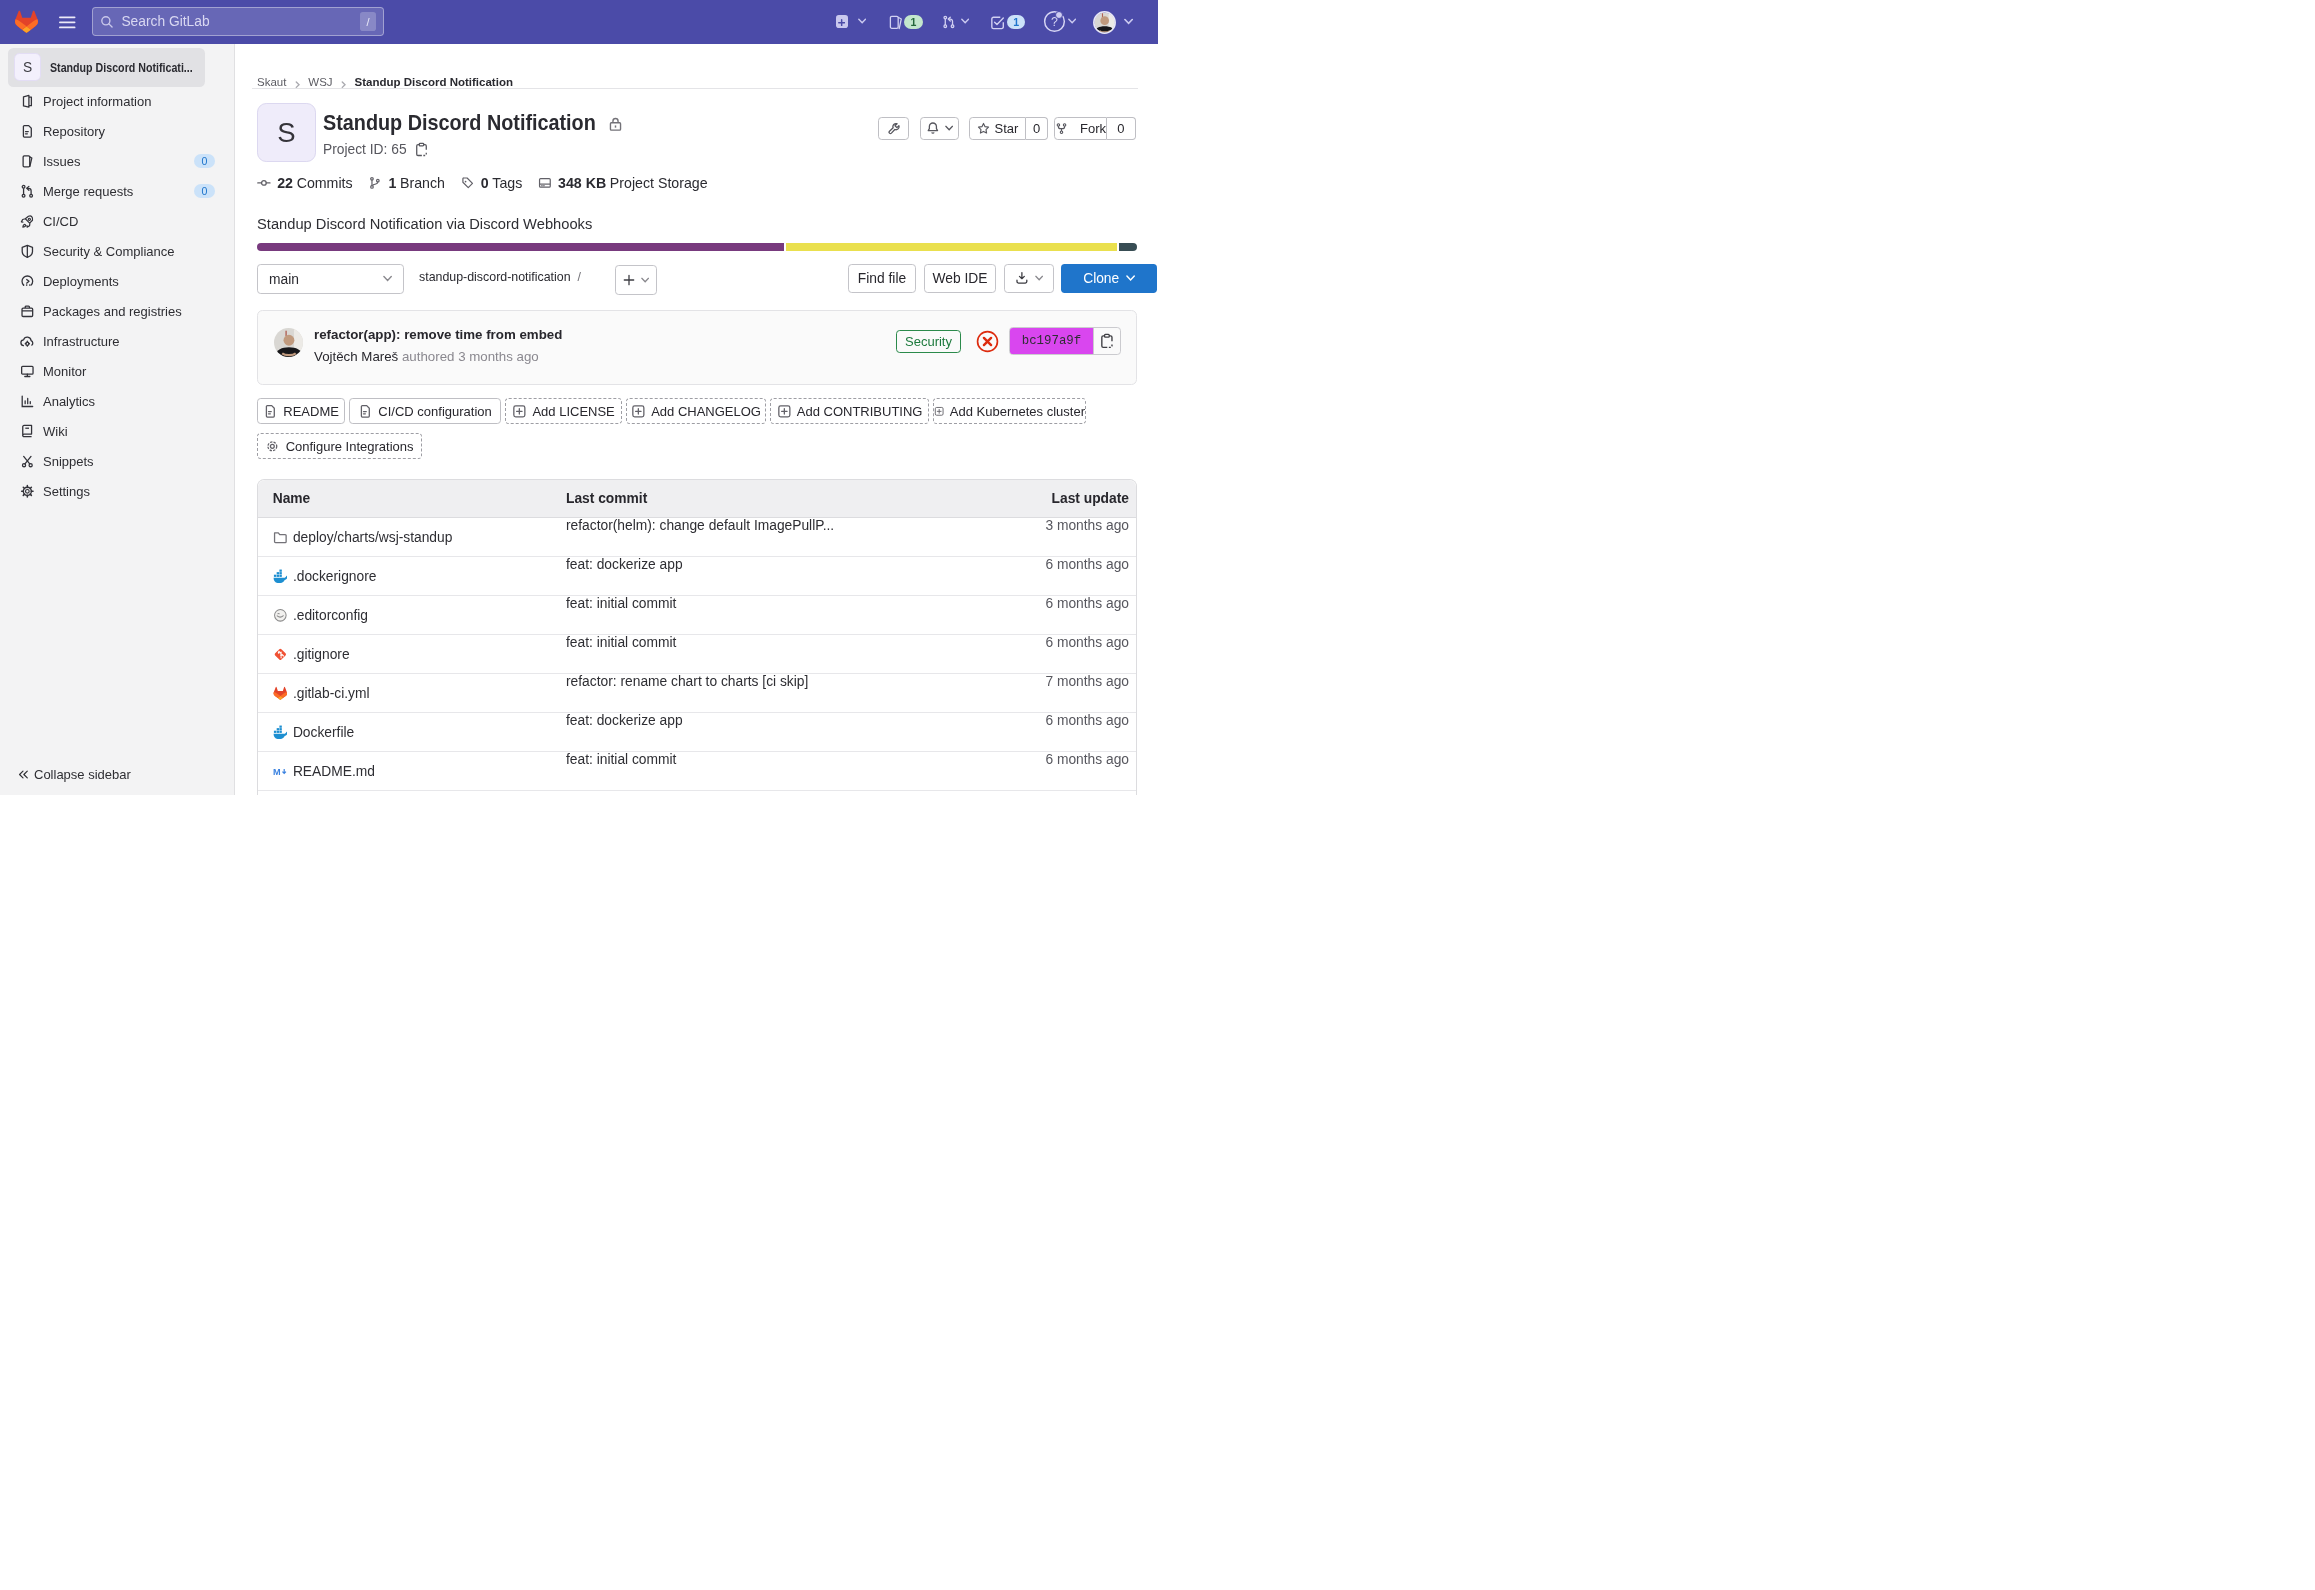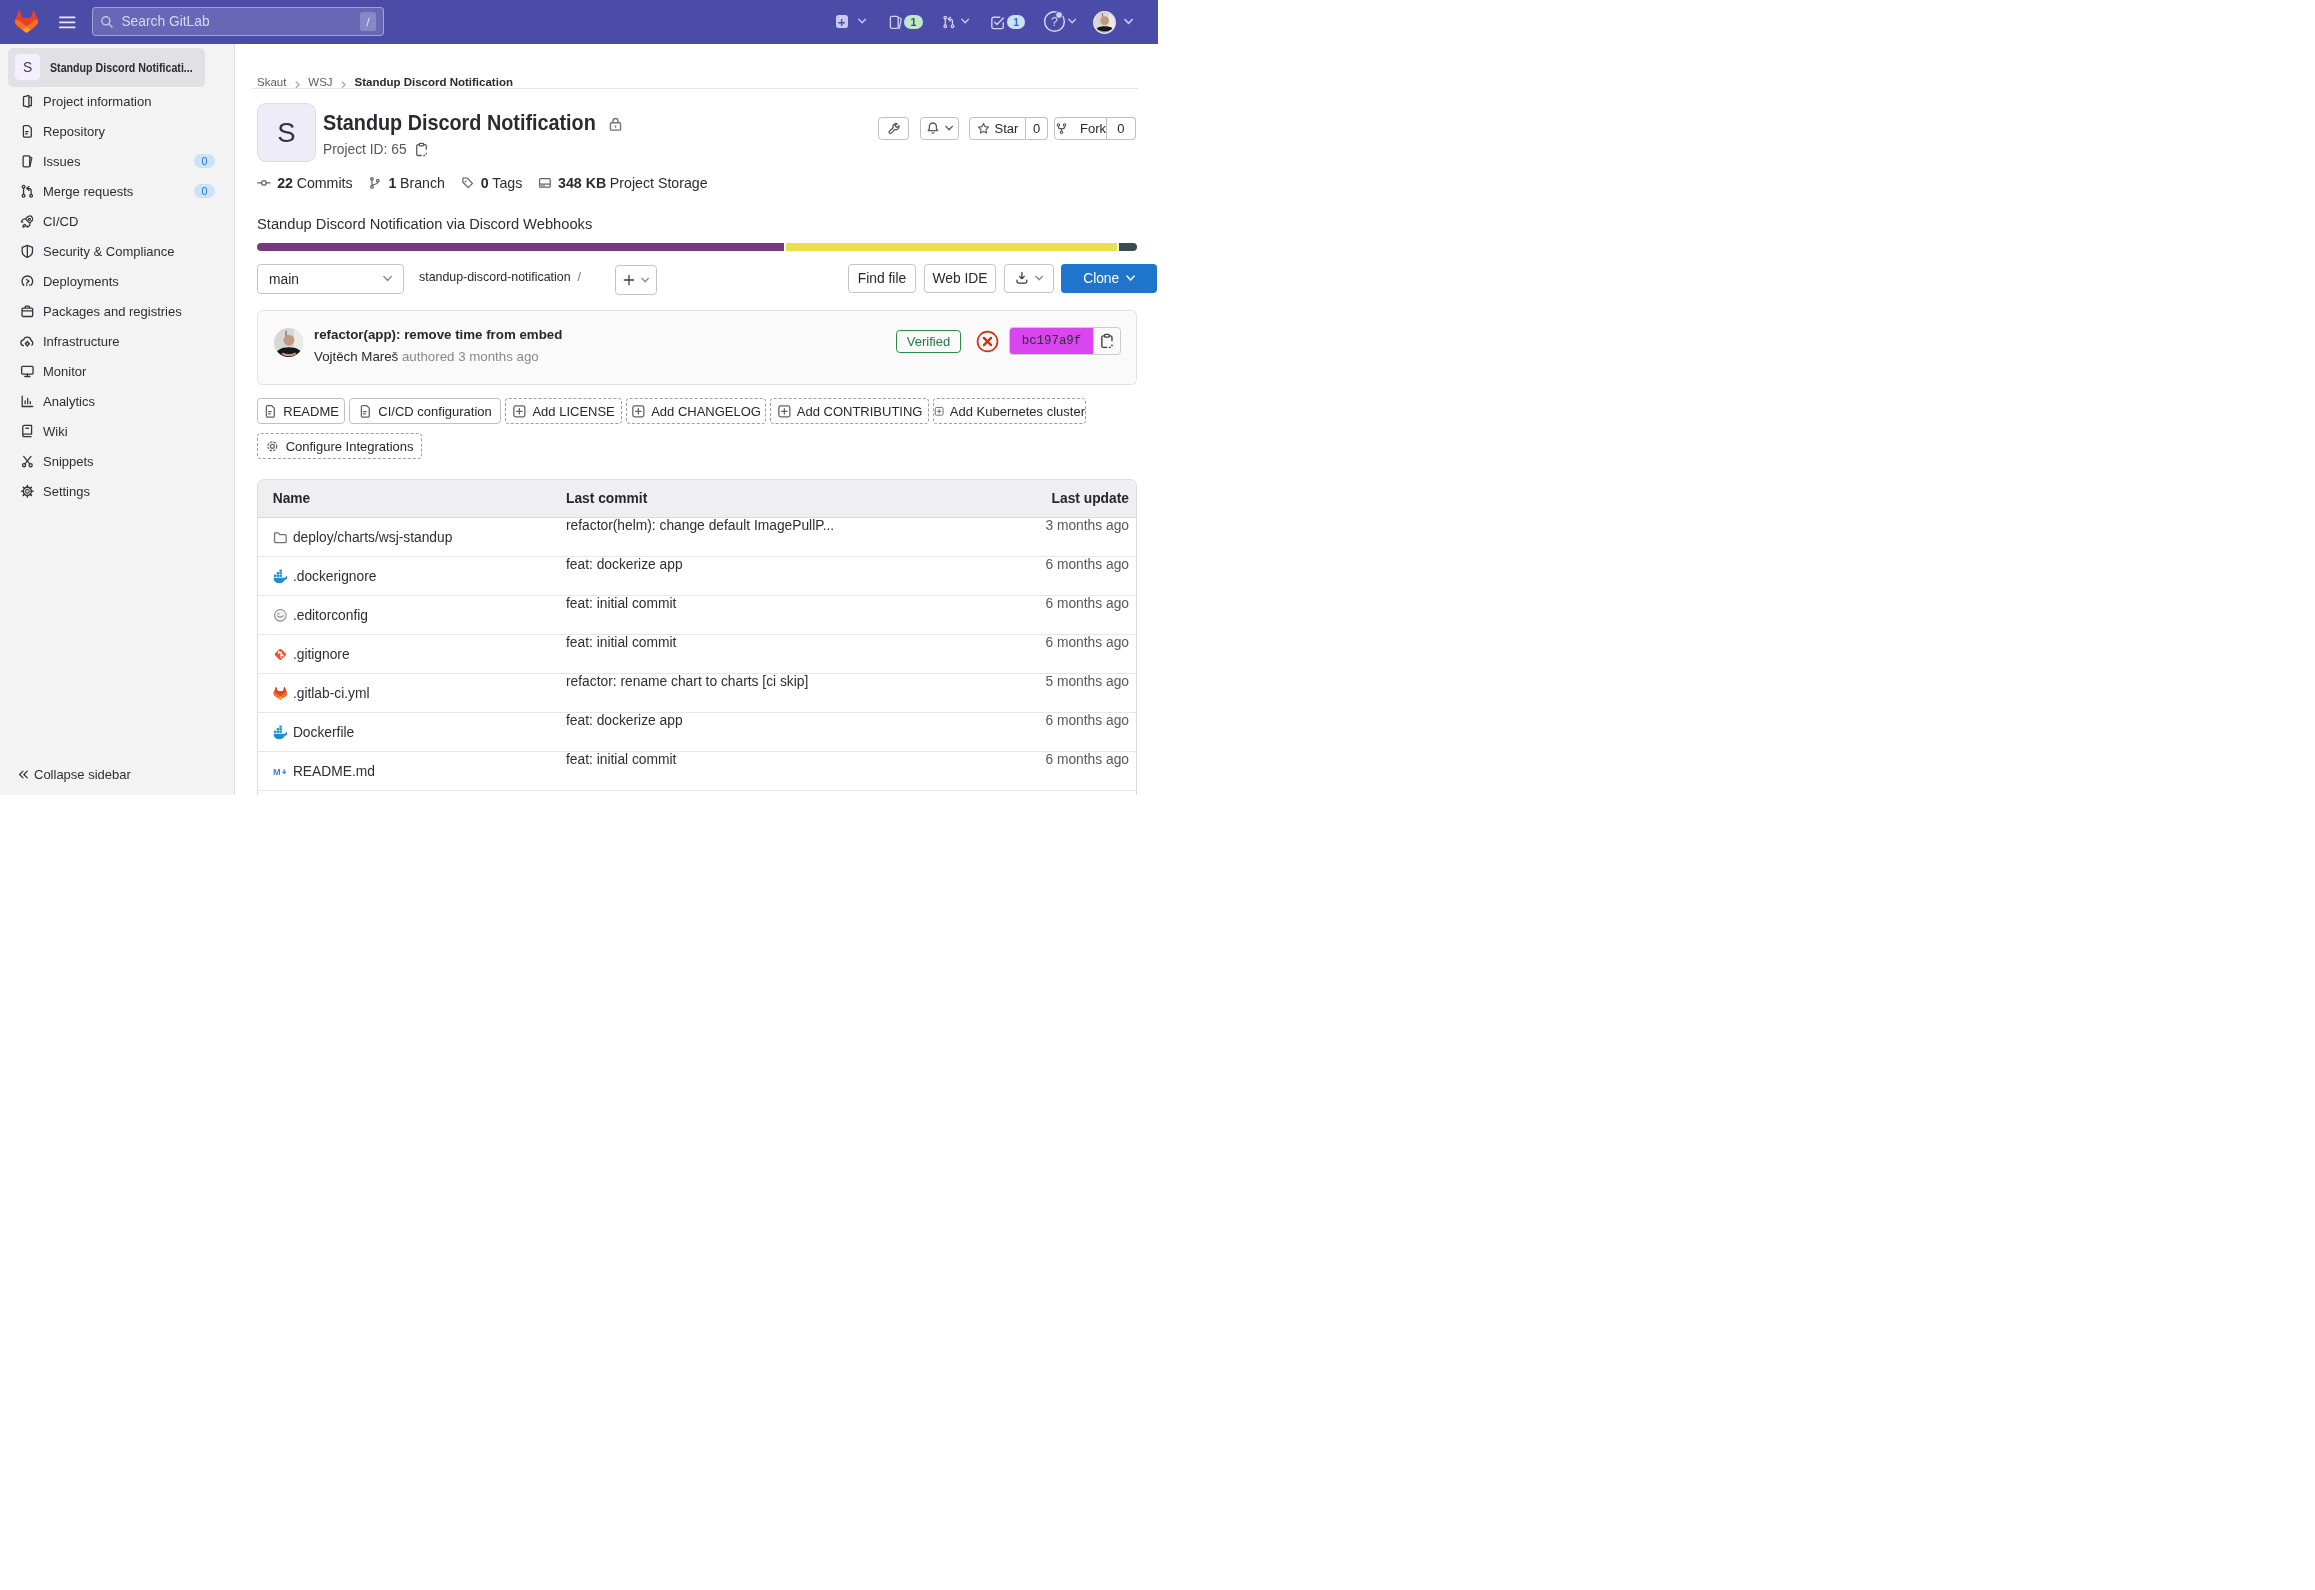--- a/index.html
+++ b/index.html
@@ -349,21 +349,21 @@
             <rect width="32" height="32" fill="#d9d7d3"></rect>
             <rect x="22" y="0" width="10" height="32" fill="#eceae6"></rect>
             <rect x="12.6" y="3" width="1.5" height="6" fill="#b06055"></rect>
             <circle cx="16.5" cy="13.5" r="6" fill="#c09a7e"></circle>
             <path d="M2.5 32v-2.6c0-5.2 6-8.2 14-8.2s14 3 14 8.2V32z" fill="#17171a"></path>
             <path d="M9 28c3.3 2.6 11.7 2.6 15 0" stroke="#c09a7e" stroke-width="2.6" fill="none"></path>
           </svg>
         </div>
     <div class="ctitle">refactor(app): remove time from embed</div>
     <div class="cby">Vojtěch Mareš <span>authored 3 months ago</span></div>
-    <div class="verified">Verified</div>
+    <div class="verified">Security</div>
     <svg class="abs" style="left:718px;top:19px" width="23" height="23" viewBox="0 0 25 25" fill="none">
           <circle cx="12.5" cy="12.5" r="10.8" stroke="#dd2b0e" stroke-width="1.8"></circle>
           <path d="M8.6 8.6l7.8 7.8M16.4 8.6l-7.8 7.8" stroke="#dd2b0e" stroke-width="2.6" stroke-linecap="round"></path>
         </svg>
     <div class="hashbox">
           <div class="h">bc197a9f</div>
           <div class="c">
             <svg width="13.8" height="15.6" viewBox="0 0 14 16" fill="none" stroke="#3f3f44" stroke-width="1.4" stroke-linejoin="round">
               <path d="M4.6 2.9H3.2a1.4 1.4 0 00-1.4 1.4v9a1.4 1.4 0 001.4 1.4h4.2"></path>
               <path d="M9.4 2.9h1.4a1.4 1.4 0 011.4 1.4v4.2"></path>
@@ -454,21 +454,21 @@
           <div class="c3">6 months ago</div>
         </div>
     <div class="tr">
           <div class="c1"><svg width="14.7" height="14.7" viewBox="85 100 210 180">
               <path fill="#E24329" d="M282.83 170.73l-.27-.69-26.14-68.22a6.81 6.81 0 00-2.69-3.24 7 7 0 00-8 .43 7 7 0 00-2.32 3.52l-17.65 54h-71.47l-17.65-54a6.86 6.86 0 00-2.32-3.53 7 7 0 00-8-.43 6.87 6.87 0 00-2.69 3.24L97.44 170l-.26.69a48.54 48.54 0 0016.1 56.1l.09.07.24.17 39.82 29.82 19.7 14.91 12 9.06a8.07 8.07 0 009.76 0l12-9.06 19.7-14.91 40.06-30 .1-.08a48.56 48.56 0 0016.08-56.04z"></path>
               <path fill="#FC6D26" d="M282.83 170.73l-.27-.69a88.3 88.3 0 00-35.15 15.8L190 229.25c19.55 14.79 36.57 27.64 36.57 27.64l40.06-30 .1-.08a48.56 48.56 0 0016.1-56.08z"></path>
               <path fill="#FCA326" d="M153.43 256.89l19.7 14.91 12 9.06a8.07 8.07 0 009.76 0l12-9.06 19.7-14.91s-17-12.85-36.57-27.64c-19.57 14.79-36.59 27.64-36.59 27.64z"></path>
               <path fill="#FC6D26" d="M132.58 185.84A88.19 88.19 0 0097.44 170l-.26.69a48.54 48.54 0 0016.1 56.1l.09.07.24.17 39.82 29.82s17-12.85 36.57-27.64z"></path>
             </svg>.gitlab-ci.yml</div>
           <div class="c2">refactor: rename chart to charts [ci skip]</div>
-          <div class="c3">5 months ago</div>
+          <div class="c3">7 months ago</div>
         </div>
     <div class="tr">
           <div class="c1"><svg width="14.7" height="14.7" viewBox="0 0 16 16">
               <g fill="#1d8fd1">
                 <rect x="1" y="6.2" width="2.6" height="2.4"></rect>
                 <rect x="4" y="6.2" width="2.6" height="2.4"></rect>
                 <rect x="7" y="6.2" width="2.6" height="2.4"></rect>
                 <rect x="4" y="3.4" width="2.6" height="2.4"></rect>
                 <rect x="7" y="3.4" width="2.6" height="2.4"></rect>
                 <rect x="7" y=".6" width="2.6" height="2.4"></rect>

